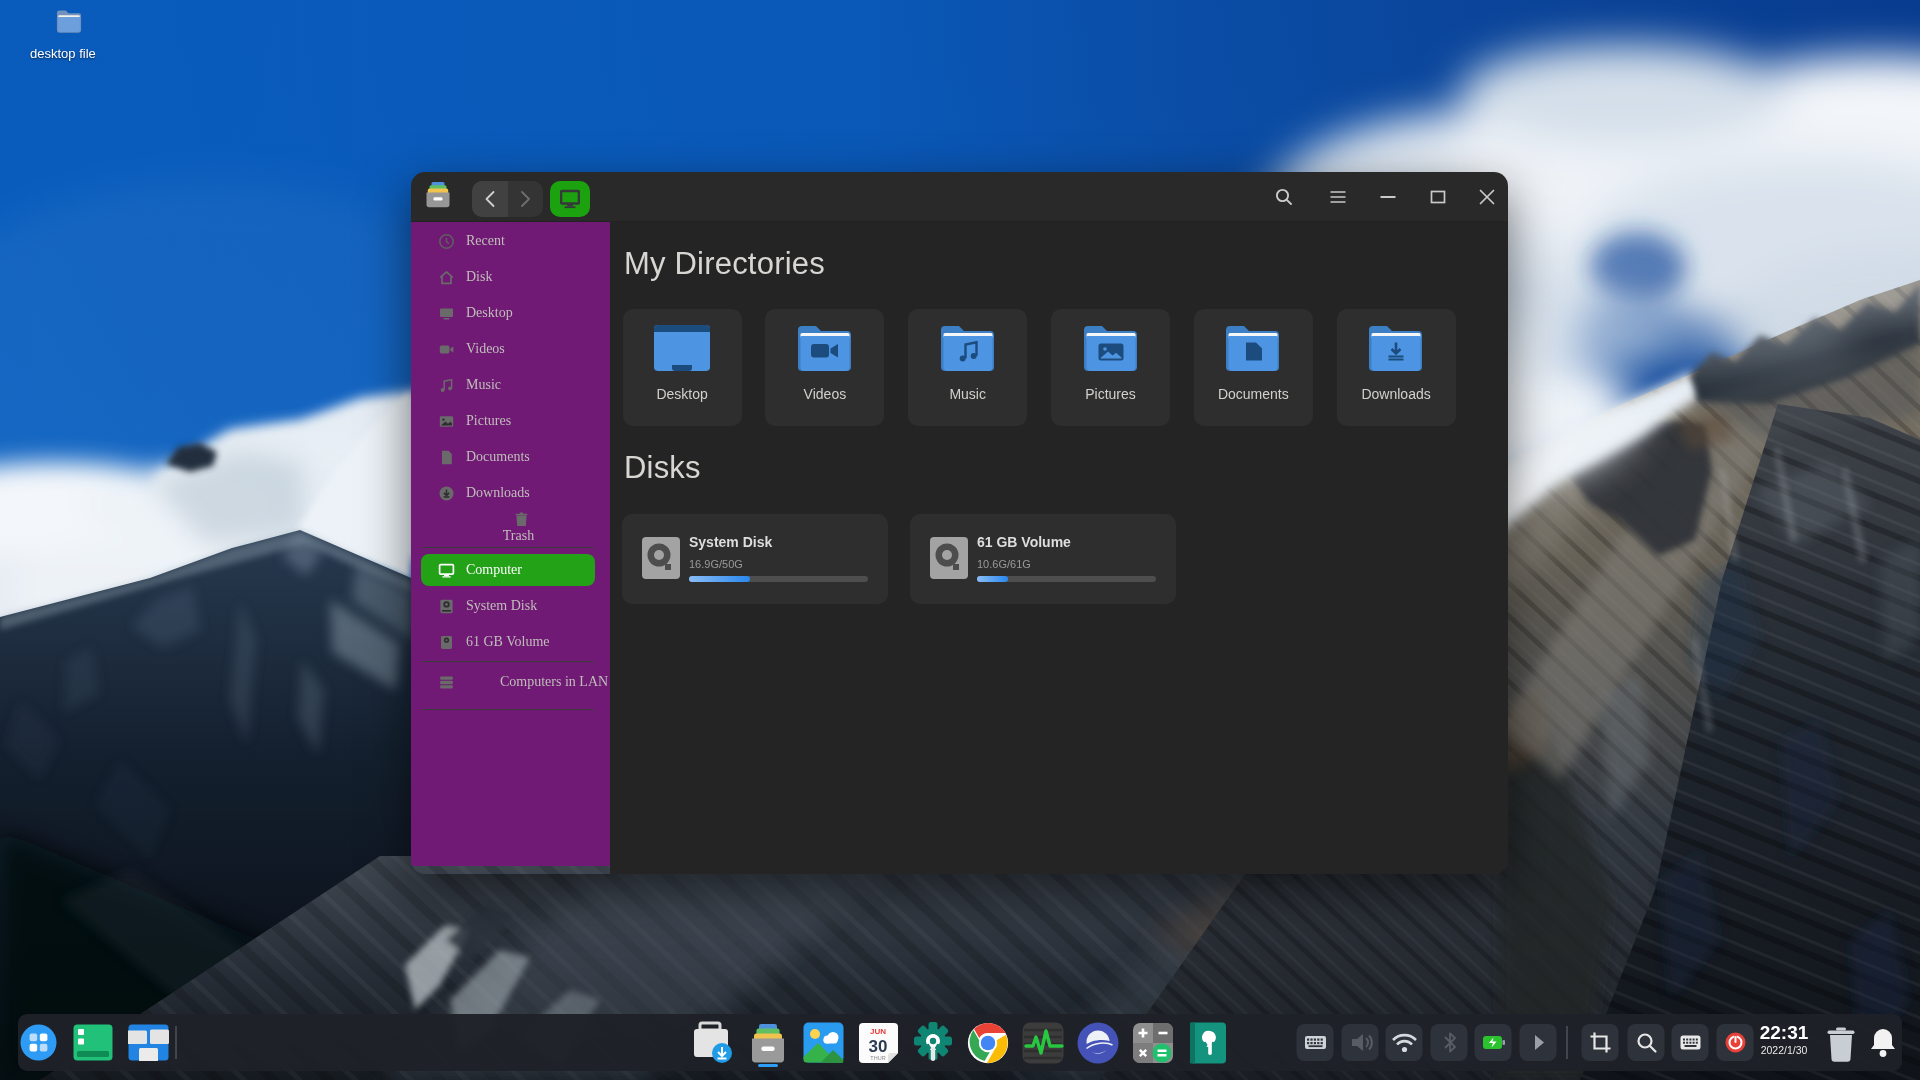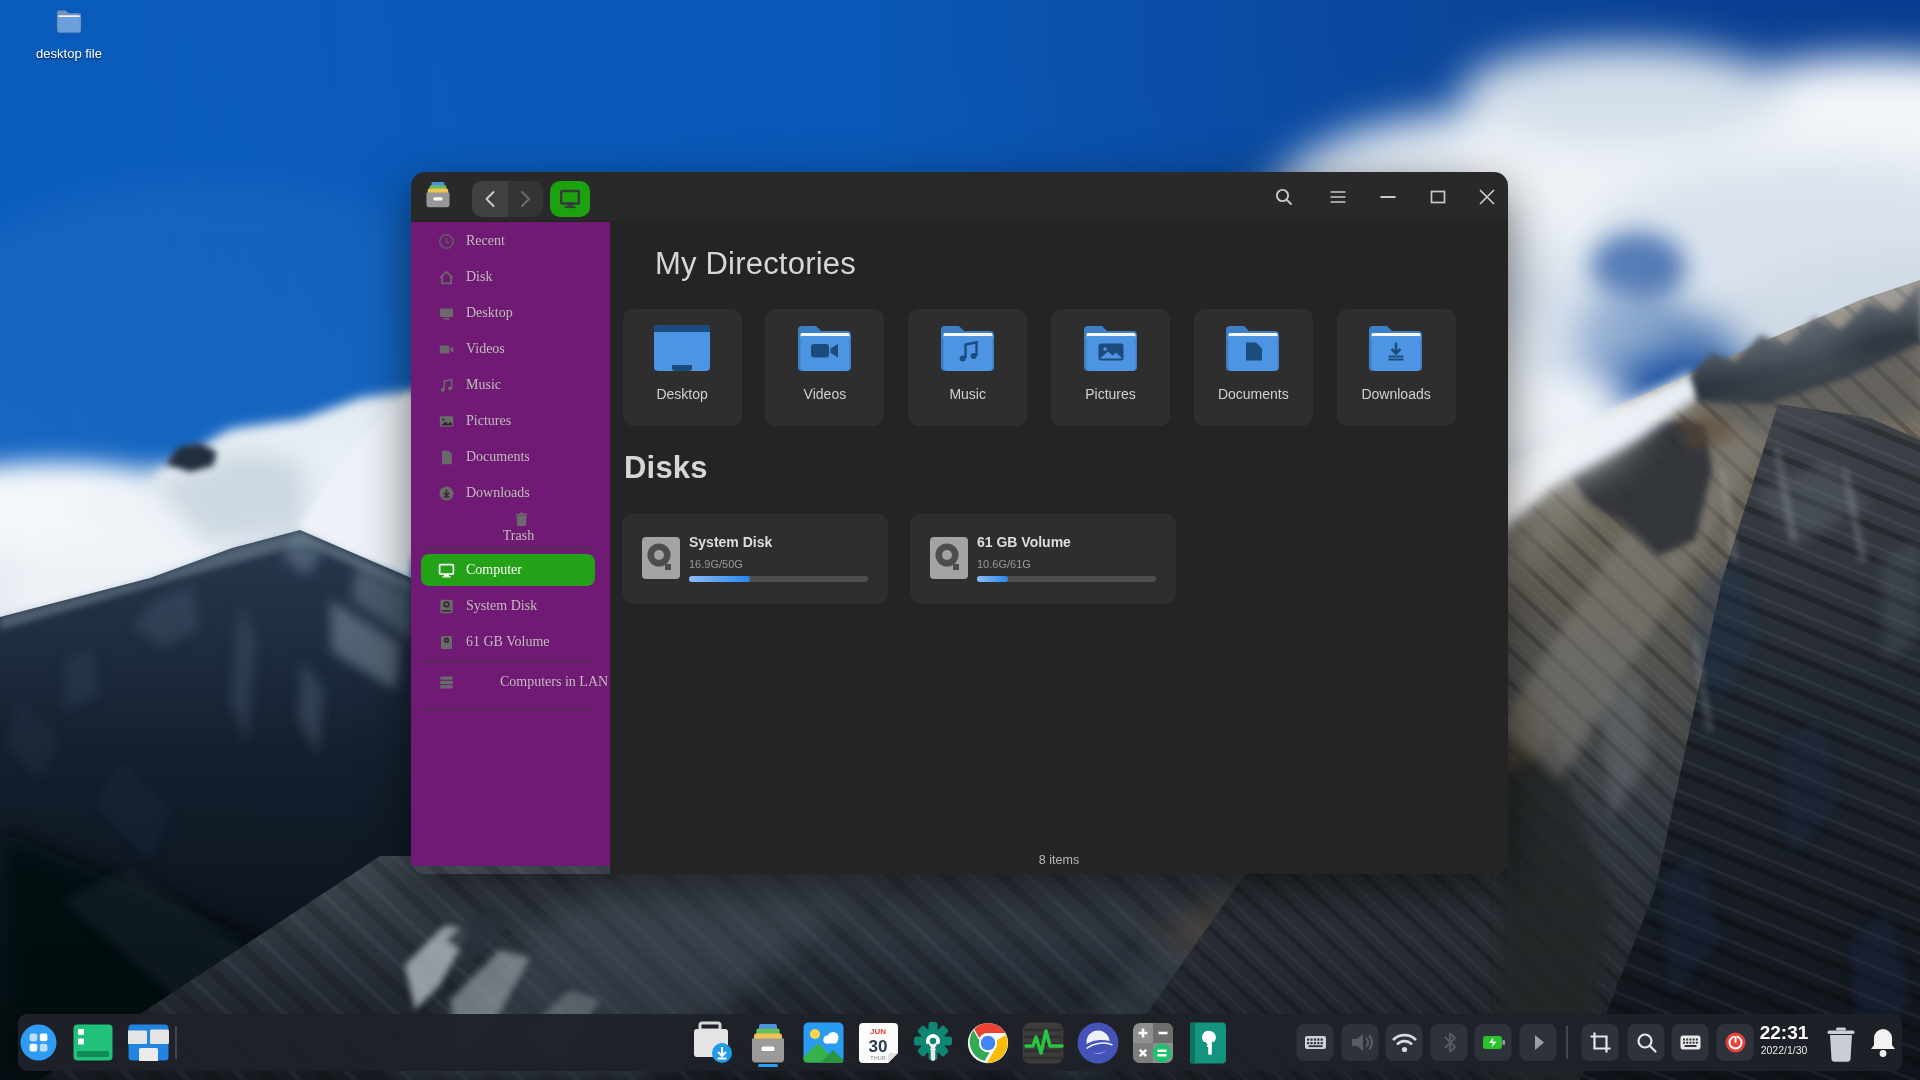--- a/index.html
+++ b/index.html
@@ -206,21 +206,21 @@
   <polygon points="1690,375 1712,352 1735,362 1760,335 1786,345 1815,318 1840,330 1868,302 1895,312 1920,284 1920,344 1846,378 1766,404 1698,402" fill="#272f38" filter="url(#b3)"></polygon>
   <polygon points="1702,398 1920,338 1920,416 1758,438" fill="#4a4f55" opacity=".4" filter="url(#b6)"></polygon>
 
   <g filter="url(#b20)">
     <ellipse cx="1716" cy="340" rx="140" ry="26" fill="#d4dfe9" opacity=".35"></ellipse>
     <ellipse cx="1560" cy="332" rx="110" ry="45" fill="#e2eaf1" opacity=".5"></ellipse>
     <ellipse cx="1862" cy="290" rx="120" ry="28" fill="#dbe4ed" opacity=".4"></ellipse>
   </g>
 </svg>
 
-<div class="abs" style="left:30px;top:9px;width:78px;text-align:center;">
+<div class="abs" style="left:30px;top:9px;width:78px;text-align:left;">
   <svg width="28" height="26" viewBox="0 0 30 28" style="display:block;margin:0 auto;">
     <path d="M2 4 a2.5 2.5 0 0 1 2.5-2.5 h7 l3 3 h11 a2.5 2.5 0 0 1 2.5 2.5 v16 a2.5 2.5 0 0 1-2.5 2.5 h-21 A2.5 2.5 0 0 1 2 23 z" fill="#7292bd"></path>
     <rect x="3.4" y="6.6" width="23.2" height="2.6" rx="1" fill="#f4f1e8"></rect>
     <path d="M3.4 8.6 h23.2 v14 a2.2 2.2 0 0 1-2.2 2.2 h-18.8 a2.2 2.2 0 0 1-2.2-2.2 z" fill="#6d9fdd"></path>
   </svg>
   <div style="margin-top:11px;font-size:13px;color:#fff;text-shadow:0 1px 2px rgba(0,0,0,.6);">desktop file</div>
 </div>
 
 <div id="win">
   <div id="titlebar">
@@ -366,21 +366,21 @@
         <svg class="ic" viewBox="0 0 17 17">
           <rect x="2.2" y="2.4" width="12.6" height="3.4" rx="0.8" fill="#6a6a6a"></rect>
           <rect x="2.2" y="6.8" width="12.6" height="3.4" rx="0.8" fill="#6a6a6a"></rect>
           <rect x="2.2" y="11.2" width="12.6" height="3.4" rx="0.8" fill="#6a6a6a"></rect>
         </svg>
         <span class="tx">Computers in LAN</span>
       </div>
     <div class="ssep" style="top:487px;"></div>
   </div>
   <div id="content">
-    <div class="h1" style="left:14px;top:24px;margin-left:31px;">My Directories</div>
+    <div class="h1" style="left:14px;top:24px;">My Directories</div>
     <div class="fcard" style="left:12.6px;">
       <svg width="62" height="56" viewBox="0 0 62 56">
         <path d="M7 3 h48 a4 4 0 0 1 4 4 v38 a4 4 0 0 1 -4 4 h-48 a4 4 0 0 1 -4 -4 v-38 a4 4 0 0 1 4 -4 z" fill="#4d94e2"></path>
         <path d="M3 7 a4 4 0 0 1 4 -4 h48 a4 4 0 0 1 4 4 v3 h-56 z" fill="#1c4b7e"></path>
         <path d="M21 43 h20 v3 a3 3 0 0 1 -3 3 h-14 a3 3 0 0 1 -3 -3 z" fill="#1c4b7e"></path>
       </svg>
       <div class="lb">Desktop</div>
     </div>
     <div class="fcard" style="left:155.4px;">
       <svg width="62" height="54" viewBox="0 0 62 54">
@@ -426,21 +426,21 @@
     <div class="fcard" style="left:726.6px;">
       <svg width="62" height="54" viewBox="0 0 62 54">
         <path d="M4 8 a4 4 0 0 1 4-4 h14 l5 5 h26 a4 4 0 0 1 4 4 v32 a4 4 0 0 1 -4 4 h-45 a4 4 0 0 1 -4 -4 z" fill="#3d7fc4"></path>
         <rect x="6.5" y="11" width="49" height="5" rx="1.5" fill="#f4f6f8"></rect>
         <path d="M6.5 14 h49 v31 a4 4 0 0 1 -4 4 h-41 a4 4 0 0 1 -4 -4 z" fill="#4d94e2"></path>
         <path d="M31 20.5 V31 M26.5 27 L31 31.5 L35.5 27" fill="none" stroke="#1c4b7e" stroke-width="2.6"></path>
         <path d="M23.5 34.5 H38.5 M23.5 37.5 H38.5" stroke="#1c4b7e" stroke-width="2.2"></path>
       </svg>
       <div class="lb">Downloads</div>
     </div>
-    <div class="h1" style="left:14px;top:228px;font-weight:bold;">Disks</div>
+    <div class="h1" style="left:14px;top:228px;">Disks</div>
     <div class="dcard" style="left:12px;">
       <svg class="abs" style="left:17px;top:22px;" width="44" height="44" viewBox="0 0 44 44">
         <rect x="3" y="1" width="38" height="42" rx="4" fill="#a3a3a3"></rect>
         <circle cx="20" cy="19" r="11.5" fill="#4d4d4d"></circle>
         <circle cx="20" cy="19" r="5" fill="#a3a3a3"></circle>
         <path d="M26 28 h6 v6 h-6 z" fill="#4d4d4d"></path>
       </svg>
       <div class="ttl">System Disk</div>
       <div class="sz">16.9G/50G</div>
       <div class="bar">
@@ -453,21 +453,20 @@
         <circle cx="20" cy="19" r="11.5" fill="#4d4d4d"></circle>
         <circle cx="20" cy="19" r="5" fill="#a3a3a3"></circle>
         <path d="M26 28 h6 v6 h-6 z" fill="#4d4d4d"></path>
       </svg>
       <div class="ttl">61 GB Volume</div>
       <div class="sz">10.6G/61G</div>
       <div class="bar">
           <div class="fill" style="width:31px;"></div>
         </div>
     </div>
-    <div class="abs" style="left:0;right:0;top:631px;text-align:center;font-size:12.5px;color:#b8b8b8;">8 items</div>
   </div>
 </div>
 
 <div id="dock"></div>
 
 <svg class="abs" style="left:20px;top:1024px;" width="37" height="37" viewBox="0 0 37 37">
   <circle cx="18.5" cy="18.5" r="18" fill="#2e9cf4"></circle>
   <rect x="9.6" y="9.6" width="7.6" height="7.6" rx="2" fill="#bcdcfa"></rect>
   <rect x="19.8" y="9.6" width="7.6" height="7.6" rx="2" fill="#ffffff"></rect>
   <rect x="9.6" y="19.8" width="7.6" height="7.6" rx="2" fill="#ffffff"></rect>

